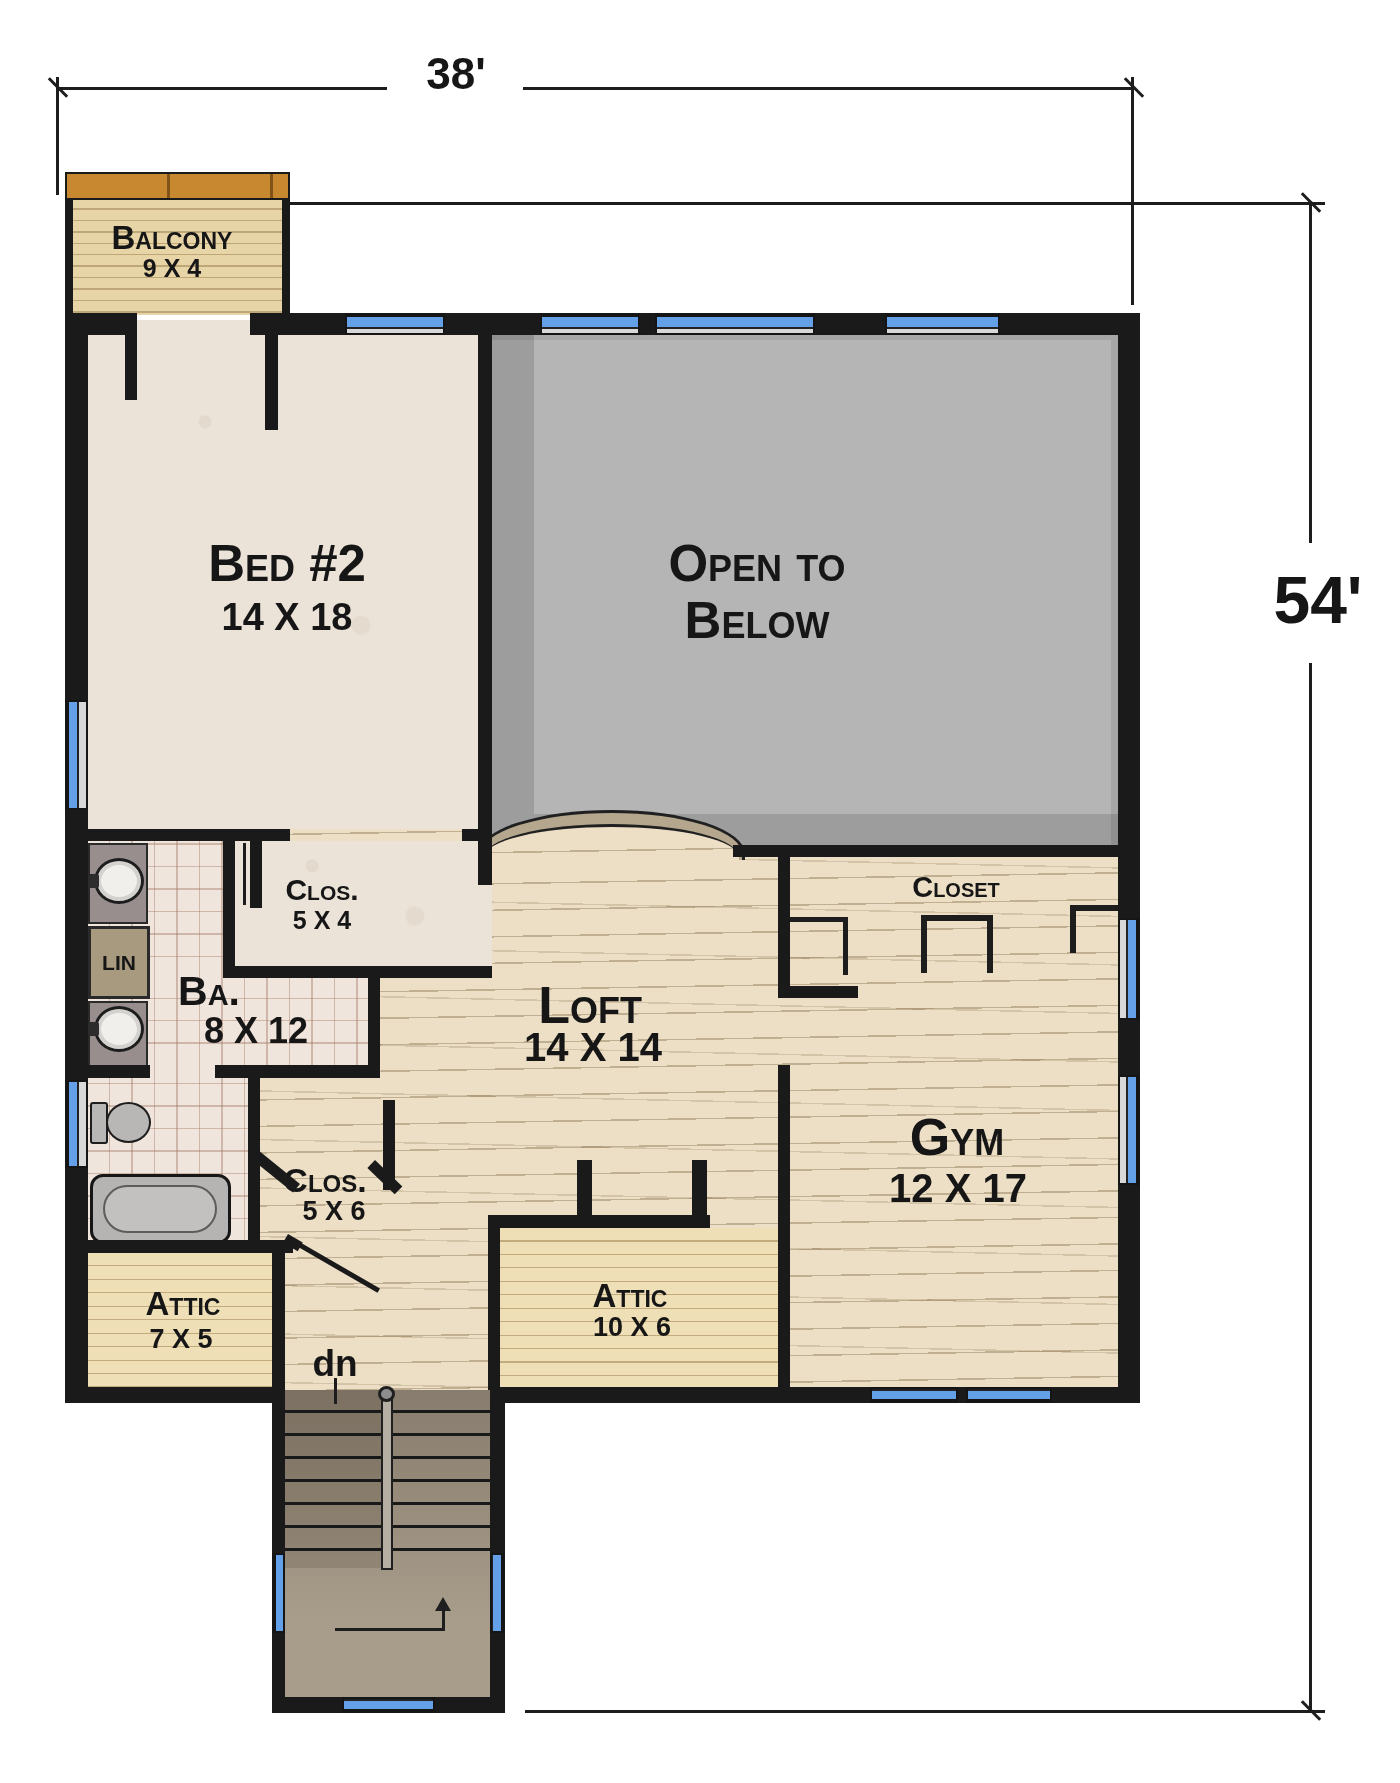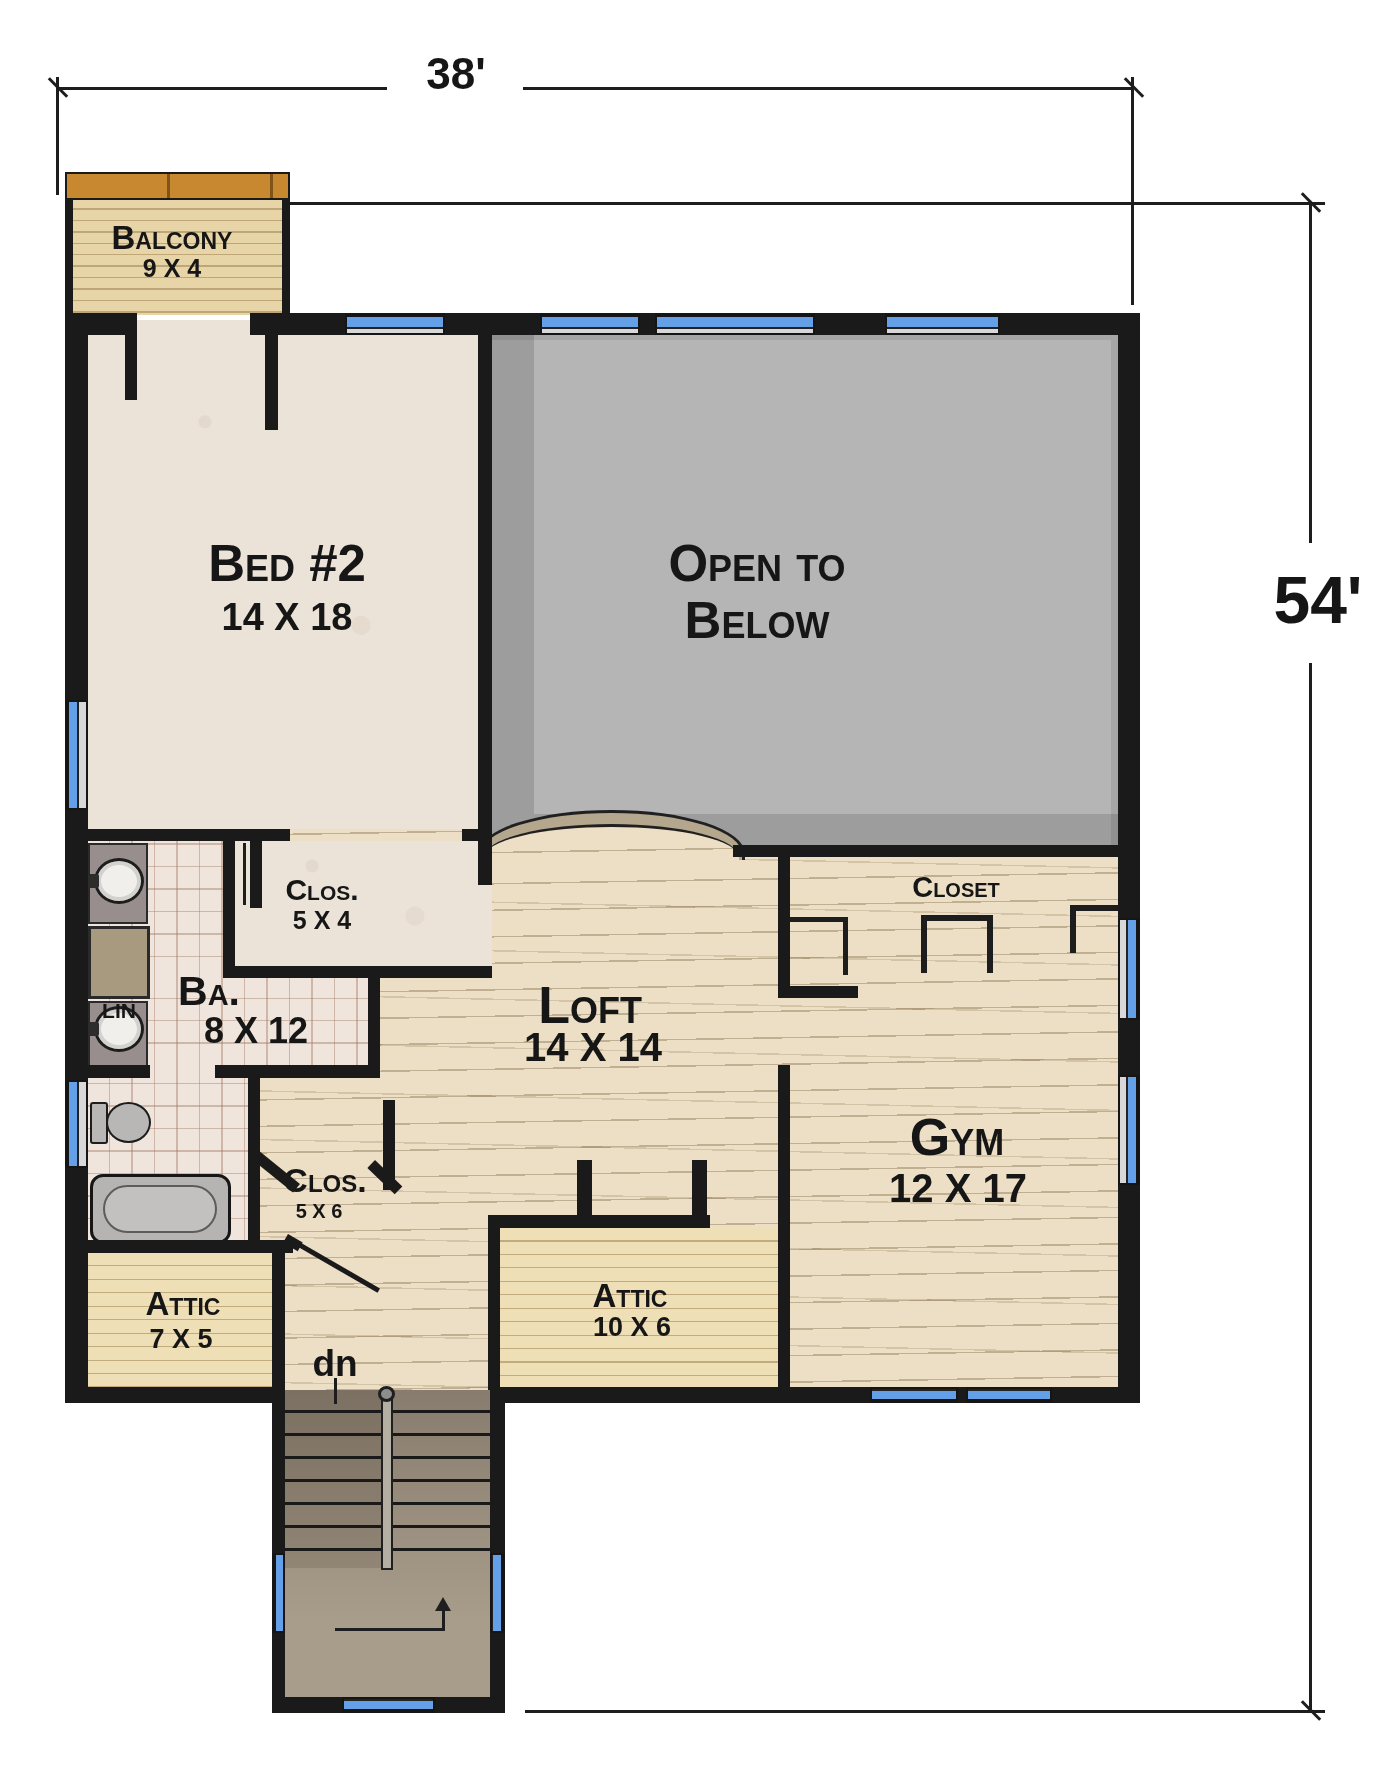--- a/index.html
+++ b/index.html
@@ -76,30 +76,30 @@
     white-space:nowrap;color:#161616;letter-spacing:0;line-height:1;}
   .plain{font-variant:normal;}
   .balcony-n{left:172px;top:237px;font-size:33px;}
   .balcony-s{left:172px;top:268px;font-size:25px;}
   .bed2-n{left:287px;top:563px;font-size:51px;}
   .bed2-s{left:287px;top:617px;font-size:38px;}
   .open-1{left:757px;top:563px;font-size:51px;}
   .open-2{left:757px;top:620px;font-size:51px;}
   .clos54-n{left:322px;top:890px;font-size:30px;}
   .clos54-s{left:322px;top:920px;font-size:25px;}
-  .lin-n{left:119px;top:962px;font-size:21px;margin-top:48px;}
+  .lin-n{left:119px;top:962px;font-size:21px;}
   .ba-n{left:209px;top:991px;font-size:41px;}
   .ba-s{left:224px;top:1031px;font-size:36px;margin-left:32px;}
   .loft-n{left:590px;top:996px;font-size:52px;margin-top:9px;}
   .loft-s{left:593px;top:1047px;font-size:40px;}
   .gcloset-n{left:956px;top:887px;font-size:29px;}
   .gym-n{left:957px;top:1137px;font-size:52px;}
   .gym-s{left:958px;top:1188px;font-size:40px;}
   .clos56-n{left:325px;top:1180px;font-size:34px;}
-  .clos56-s{left:319px;top:1211px;font-size:20px;}
+  .clos56-s{left:334px;top:1211px;font-size:27px;}
   .attic75-n{left:183px;top:1303px;font-size:33px;}
   .attic75-s{left:181px;top:1339px;font-size:27px;}
   .attic106-n{left:630px;top:1295px;font-size:33px;}
   .attic106-s{left:632px;top:1327px;font-size:27px;}
   .dn-n{left:335px;top:1363px;font-size:37px;font-weight:600;font-variant:normal;}
   .dim-w{left:456px;top:74px;font-size:44px;font-variant:normal;}
   .dim-h{left:1318px;top:600px;font-size:66px;font-variant:normal;}
   .title-1{left:1038px;top:1612px;font-size:76px;letter-spacing:-1px;}
   .title-2{left:1033px;top:1678px;font-size:66px;letter-spacing:-1px;}
 </style>

